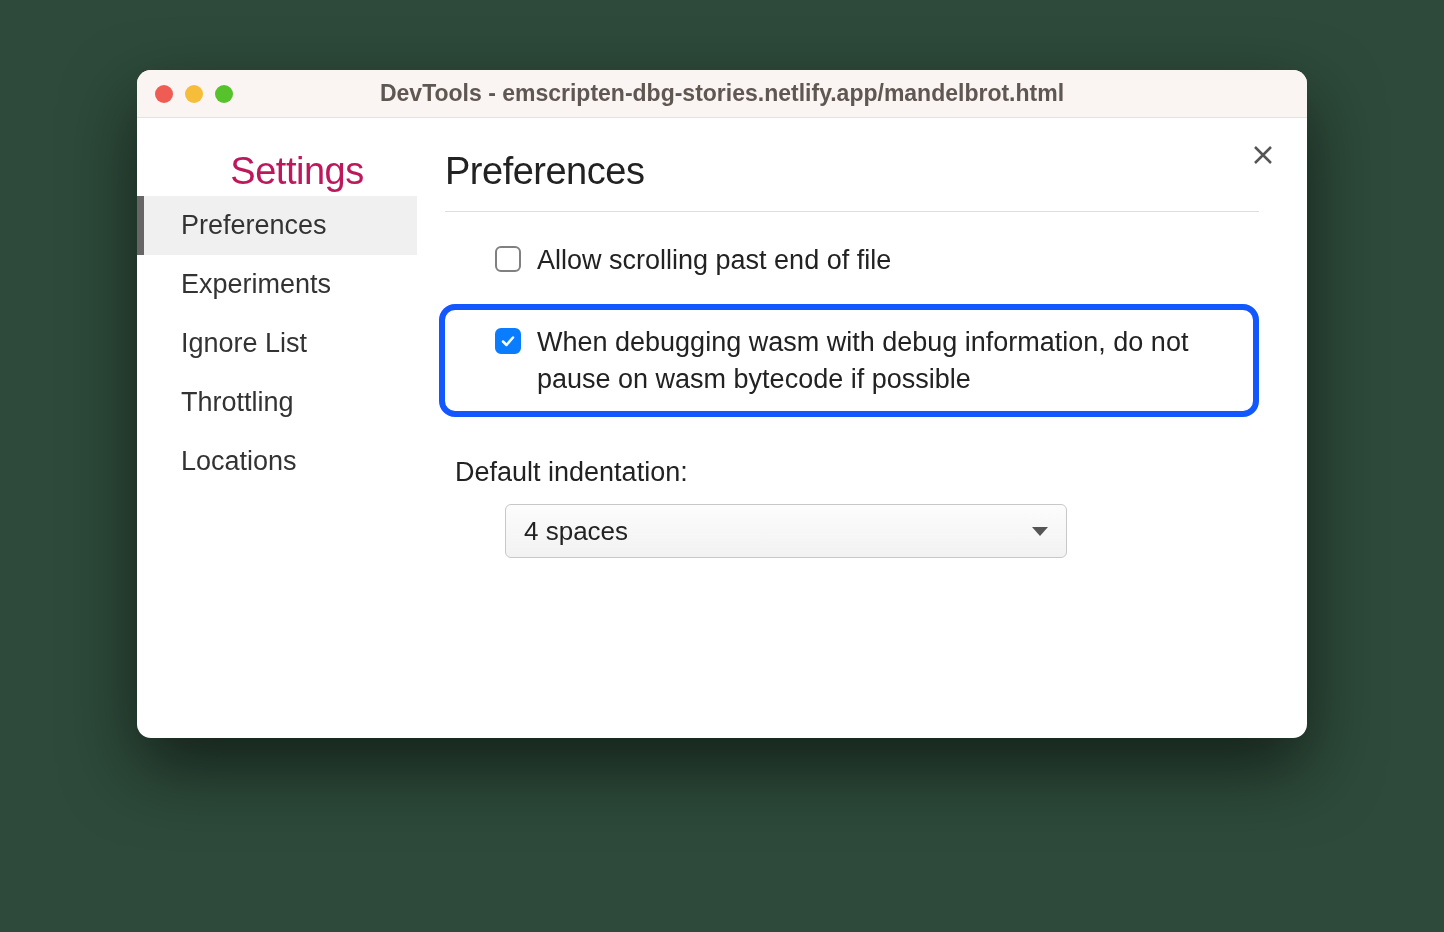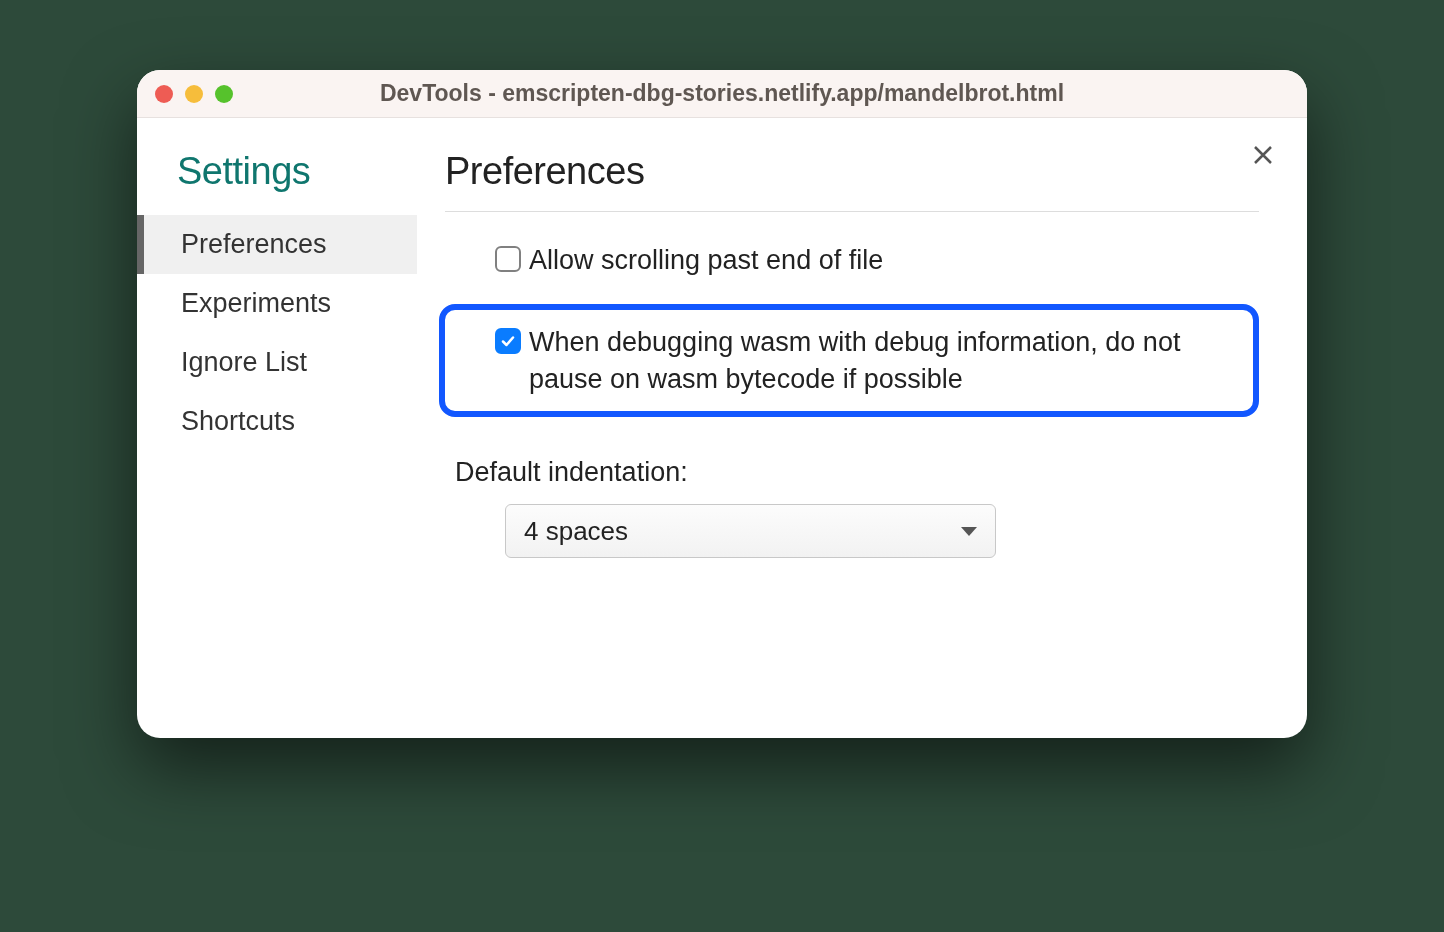--- a/index.html
+++ b/index.html
@@ -9,21 +9,21 @@
     width: 1444px;
     height: 932px;
     display: flex;
     align-items: flex-start;
     justify-content: center;
     padding-top: 70px;
   }
   .window {
     width: 1170px;
     background: #fff;
-    border-radius: 23px;
+    border-radius: 14px;
     box-shadow: 0 30px 70px rgba(0,0,0,0.55);
     overflow: hidden;
   }
   .titlebar {
     height: 48px;
     background: #faf4f2;
     border-bottom: 1px solid #e7e1df;
     display: flex;
     align-items: center;
     padding: 0 18px;
@@ -62,24 +62,25 @@
     line-height: 1;
   }
   .sidebar {
     width: 280px;
     padding-top: 32px;
     flex-shrink: 0;
   }
   .sidebar h1 {
     font-size: 38px;
     font-weight: 400;
-    color: #0f766e;
+    color: #be185d;
     padding-left: 40px;
-    margin-bottom: 22px;
+    margin-bottom: 3px;
     letter-spacing: -0.5px;
+    text-align: center;
   }
   .nav-item {
     font-size: 27px;
     color: #333;
     padding: 14px 0 14px 44px;
     cursor: pointer;
     position: relative;
   }
   .nav-item.active {
     background: #f0f0f0;
@@ -103,21 +104,21 @@
     letter-spacing: -0.5px;
   }
   .divider {
     border: none;
     border-top: 1px solid #ddd;
     margin-bottom: 30px;
   }
   .option {
     display: flex;
     align-items: flex-start;
-    gap: 8px;
+    gap: 16px;
     margin-bottom: 26px;
     padding-left: 50px;
   }
   .option.highlight {
     border: 6px solid #1257ff;
     border-radius: 16px;
     padding: 14px 18px 14px 50px;
     margin-left: -6px;
   }
   .checkbox {
@@ -143,21 +144,21 @@
     color: #222;
     line-height: 1.35;
   }
   .field-label {
     font-size: 27px;
     color: #222;
     margin: 40px 0 16px 10px;
   }
   .select {
     margin-left: 60px;
-    width: 491px;
+    width: 562px;
     height: 54px;
     border: 1px solid #c8c8c8;
     border-radius: 6px;
     background: linear-gradient(#fcfcfc,#f2f2f2);
     display: flex;
     align-items: center;
     justify-content: space-between;
     padding: 0 18px;
     font-size: 26px;
     color: #222;
@@ -191,21 +192,22 @@
           <path d="M4 4 L20 20 M20 4 L4 20" stroke="#555" stroke-width="2.5" fill="none"></path>
         </svg>
     </div>
 
     <div class="sidebar">
       <h1>Settings</h1>
       <div id="nav-list">
           <div class="nav-item active">Preferences</div>
           <div class="nav-item">Experiments</div>
           <div class="nav-item">Ignore List</div>
-          <div class="nav-item">Shortcuts</div>
+          <div class="nav-item">Throttling</div>
+          <div class="nav-item">Locations</div>
         </div>
     </div>
 
     <div class="content">
       <h2>Preferences</h2>
       <hr class="divider">
       <div id="options-list">
           <div class="option">
             <div class="checkbox"></div>
             <div class="option-label">Allow scrolling past end of file</div>

